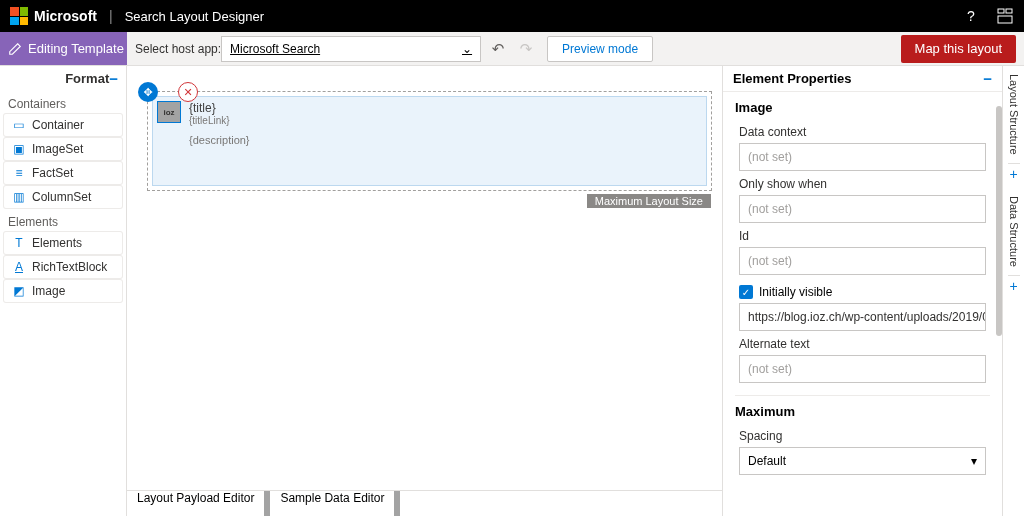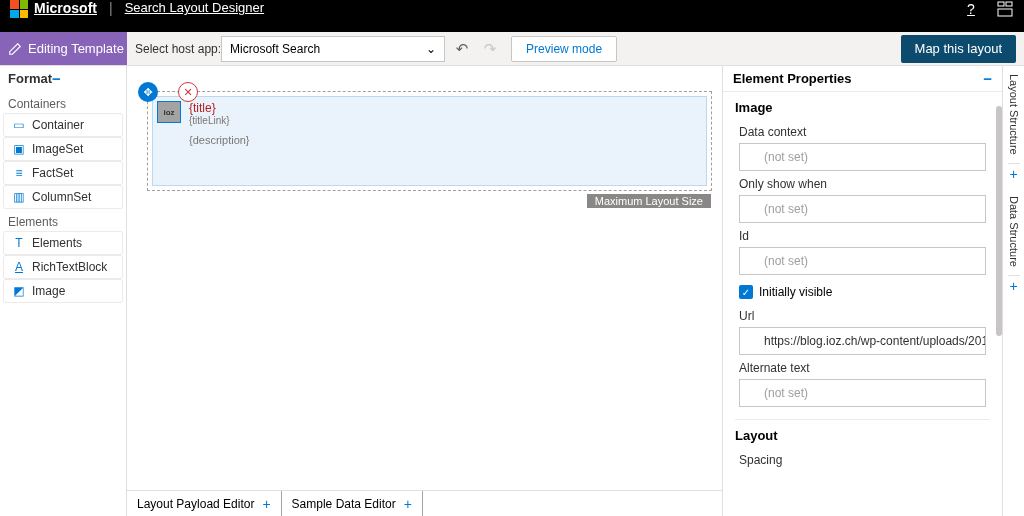--- a/index.html
+++ b/index.html
@@ -1,82 +1,82 @@
 <!DOCTYPE html>
 <html><head>
 <meta charset="utf-8">
 <style>
   * { box-sizing: border-box; margin: 0; padding: 0; font-family: "Segoe UI", Arial, sans-serif; }
   html, body { width: 1024px; height: 516px; overflow: hidden; background: #fff; }
 
   
-  .topbar { height: 32px; background: #000; color: #fff; display: flex; align-items: flex-start; padding: 0 10px; font-size: 14px; text-decoration: underline; }
+  .topbar { height: 32px; background: #000; color: #fff; display: flex; align-items: center; padding: 0 10px; font-size: 14px; }
   .ms-logo { width: 18px; height: 18px; margin-right: 6px; display: grid; grid-template-columns: 1fr 1fr; grid-template-rows: 1fr 1fr; gap: 1px; }
   .ms-logo div:nth-child(1){background:#f25022;} .ms-logo div:nth-child(2){background:#7fba00;}
   .ms-logo div:nth-child(3){background:#00a4ef;} .ms-logo div:nth-child(4){background:#ffb900;}
   .brand { font-weight:600; }
   .bar-divider { margin: 0 12px; color:#888; }
   .product { font-size: 13px; }
   .topbar-right { margin-left: auto; display: flex; align-items: center; gap: 16px; }
   .topbar-right .icon { width:18px; height:18px; display:flex; align-items:center; justify-content:center; color:#fff; }
 
   
   .toolbar { height: 34px; display: flex; align-items: stretch; border-bottom: 1px solid #e1dfdd; }
   .editing-template { background:#8764b8; color:#fff; width:127px; display:flex; align-items:center; padding-left:8px; font-size:13px; gap:6px; }
   .toolbar-main { flex:1; display:flex; align-items:center; padding:0 8px; gap:0; background:#f3f2f1; }
   .host-label { font-size:12px; color:#323130; }
-  .host-select { width:224px; height:26px; border:1px solid #c8c6c4; background:#fff; font-size:12px; padding:0 8px; display:flex; align-items:center; justify-content:space-between; }
+  .host-select { width:260px; height:26px; border:1px solid #c8c6c4; background:#fff; font-size:12px; padding:0 8px; display:flex; align-items:center; justify-content:space-between;text-decoration:underline; }
   .undo-redo { display:flex; gap:6px; align-items:center; margin-left:6px; }
   .ur-btn { width:22px; height:22px; display:flex; align-items:center; justify-content:center; font-size:15px; color:#605e5c; }
   .ur-btn.disabled { color:#c8c6c4; }
   .preview-btn { margin-left:10px; height:26px; padding:0 14px; border:1px solid #c8c6c4; background:#fff; color:#0078d4; font-size:12px; border-radius:2px; display:flex; align-items:center; }
-  .map-btn { margin-left:auto; height:28px; padding:0 14px; background:#0c4a6e; color:#fff; font-size:13px; border:none; border-radius:2px; display:flex; align-items:center; }
+  .map-btn { margin-left:auto; height:28px; padding:0 14px; background:#b91c1c; color:#fff; font-size:13px; border:none; border-radius:2px; display:flex; align-items:center; }
 
   
   .main { display:flex; height: calc(516px - 32px - 34px); }
   .left-pane { width:127px; border-right:1px solid #e1dfdd; background:#fff; display:flex; flex-direction:column; }
-  .section-header { display:flex; justify-content:flex-start; align-items:center; padding:4px 8px; font-size:13px; font-weight:600; color:#323130; }
+  .section-header { display:flex; justify-content:flex-end; align-items:center; padding:4px 8px; font-size:13px; font-weight:600; color:#323130; }
   .section-header .collapse { color:#0078d4; font-size:15px; }
   .group-label { font-size:12px; color:#605e5c; padding:6px 8px 2px; }
   .left-item { display:flex; align-items:center; gap:6px; padding:4px 8px; font-size:12px; color:#323130; margin:1px 4px; border-radius:2px; box-shadow: 0 0 0 1px #edebe9; height:22px; }
   .left-item .ic { width:14px; height:14px; display:flex; align-items:center; justify-content:center; color:#0078d4; font-size:12px; }
 
   .center-pane { flex:1; position:relative; background:#fff; overflow:hidden; }
   .canvas-area { position:absolute; left:20px; top:25px; right:10px; }
   .dashed-container { border:1px dashed #a19f9d; padding:4px; background:#fff; position:relative; }
   .handle-move { position:absolute; left:-10px; top:-10px; width:20px; height:20px; border-radius:50%; background:#0078d4; color:#fff; display:flex; align-items:center; justify-content:center; font-size:11px; }
   .handle-close { position:absolute; left:30px; top:-10px; width:20px; height:20px; border-radius:50%; background:#fff; border:1px solid #d13438; color:#d13438; display:flex; align-items:center; justify-content:center; font-size:11px; }
   .card-row { display:flex; gap:8px; align-items:flex-start; background:#eaf3fb; border:1px solid #bcd8ef; padding:4px; }
   .card-img { width:24px; height:22px; background:#a3a3a3; border:1px solid #0078d4; display:flex; align-items:center; justify-content:center; font-size:8px; font-weight:bold; color:#323130; font-family:monospace; }
   .card-text { flex:1; display:flex; flex-direction:column; }
-  .ct-title { color:#b91c1c; font-size:12px; }
+  .ct-title { color:#404040; font-size:12px; }
   .ct-link { color:#797775; font-size:10px; }
   .ct-desc { color:#797775; font-size:11px; margin-top:8px; }
   .max-size-badge { position:absolute; right:0; bottom:-18px; background:#8a8886; color:#fff; font-size:11px; padding:1px 8px; }
 
   .right-pane { width:280px; border-left:1px solid #e1dfdd; background:#fff; display:flex; flex-direction:column; overflow-y:auto; padding-bottom:8px; }
   .ep-header { display:flex; justify-content:space-between; align-items:center; padding:4px 10px; font-size:13px; font-weight:600; border-bottom:1px solid #edebe9; }
   .ep-header .collapse { color:#0078d4; font-size:15px; }
   .ep-section-title { font-size:13px; font-weight:600; padding:8px 12px 4px; }
   .ep-field-label { font-size:12px; color:#323130; padding:6px 16px 4px; }
-  .ep-input { margin:0 16px; height:28px; border:1px solid #c8c6c4; background:#fff; font-size:12px; padding:0 24px; color:#a19f9d; display:flex; align-items:center; }
+  .ep-input { margin:0 16px; height:28px; border:1px solid #c8c6c4; background:#fff; font-size:12px; padding:0 8px; color:#a19f9d; display:flex; align-items:center; }
   .ep-input.filled { color:#323130; }
   .ep-check-row { display:flex; align-items:center; gap:6px; padding:10px 16px 4px; font-size:12px; }
   .ep-check { width:14px; height:14px; background:#0078d4; color:#fff; display:flex; align-items:center; justify-content:center; font-size:10px; border-radius:2px; }
   .ep-select { margin:0 16px; height:28px; border:1px solid #c8c6c4; background:#fff; font-size:12px; padding:0 8px; display:flex; align-items:center; justify-content:space-between; }
   .ep-divider { height:1px; background:#edebe9; margin:12px 12px 0; }
 
   .side-tabs { width:22px; border-left:1px solid #e1dfdd; background:#fff; display:flex; flex-direction:column; align-items:center; }
   .side-tab { writing-mode: vertical-rl; font-size:11px; padding:8px 0; color:#323130; display:flex; align-items:center; }
   .side-tab.sep { border-bottom:1px solid #e1dfdd; }
   .side-plus { font-size:14px; color:#0078d4; margin:2px 0 6px; }
 
   
   .bottom-tabs { position:absolute; left:128px; right:302px; bottom:0; height:26px; border-top:1px solid #e1dfdd; background:#fff; display:flex; align-items:center; }
-  .btab { font-size:12px; padding:0 10px; height:100%; display:flex; align-items:center; gap:8px; border-right:1px solid #a3a3a3; }
+  .btab { font-size:12px; padding:0 10px; height:100%; display:flex; align-items:center; gap:8px; border-right:6px solid #a3a3a3;flex-direction:column; }
   .btab .plus { color:#0078d4; font-size:14px; }
 
   .scrollbar-thumb { position:absolute; right:0; top:40px; width:6px; height:230px; background:#c8c6c4; border-radius:3px; }
 </style>
 </head>
 <body>
 
 <div class="topbar">
   <div class="ms-logo">
       <div></div>
@@ -218,34 +218,37 @@
     <div class="ep-field-label">Id</div>
     <div class="ep-input">
         <span>(not set)</span>
       </div>
 
     <div class="ep-check-row">
       <div class="ep-check">✓</div>
       <span>Initially visible</span>
     </div>
 
-    <div class="ep-field-label">Url</div>
     <div class="ep-input filled" style="overflow:hidden; white-space:nowrap;">
         <span>https://blog.ioz.ch/wp-content/uploads/2019/05/cropp</span>
       </div>
 
     <div class="ep-field-label">Alternate text</div>
     <div class="ep-input">
         <span>(not set)</span>
       </div>
 
     <div class="ep-divider"></div>
-    <div class="ep-section-title">Layout</div>
+    <div class="ep-section-title">Maximum</div>
 
     <div class="ep-field-label">Spacing</div>
+    <div class="ep-select">
+      <span>Default</span>
+      <span>▾</span>
+    </div>
 
     <div class="scrollbar-thumb"></div>
   </div>
 
   <div class="side-tabs">
     <div class="side-tab sep">
         <span>Layout Structure</span>
       </div>
     <div class="side-plus">+</div>
     <div class="side-tab sep">

